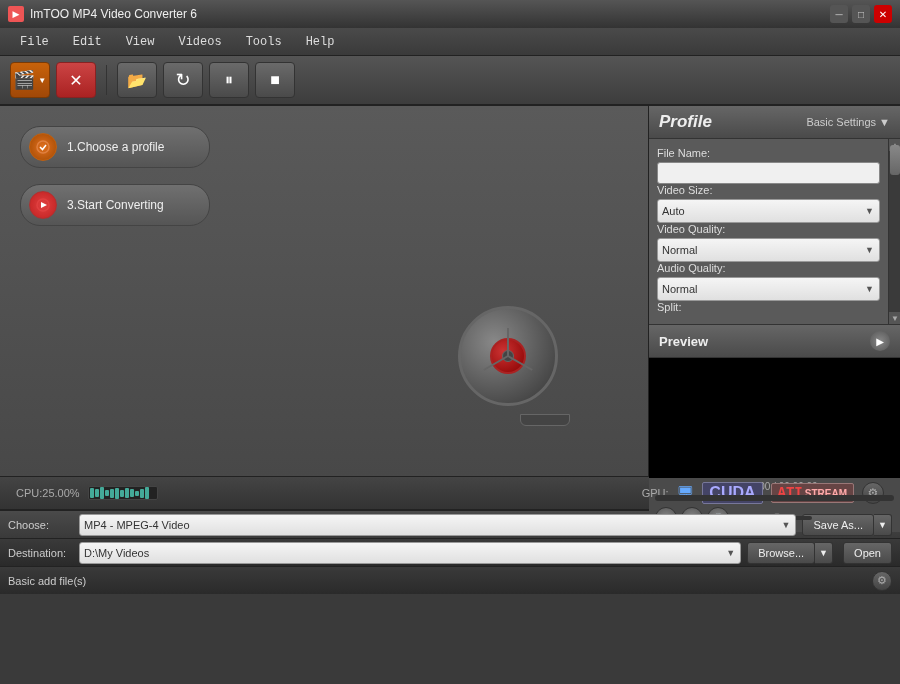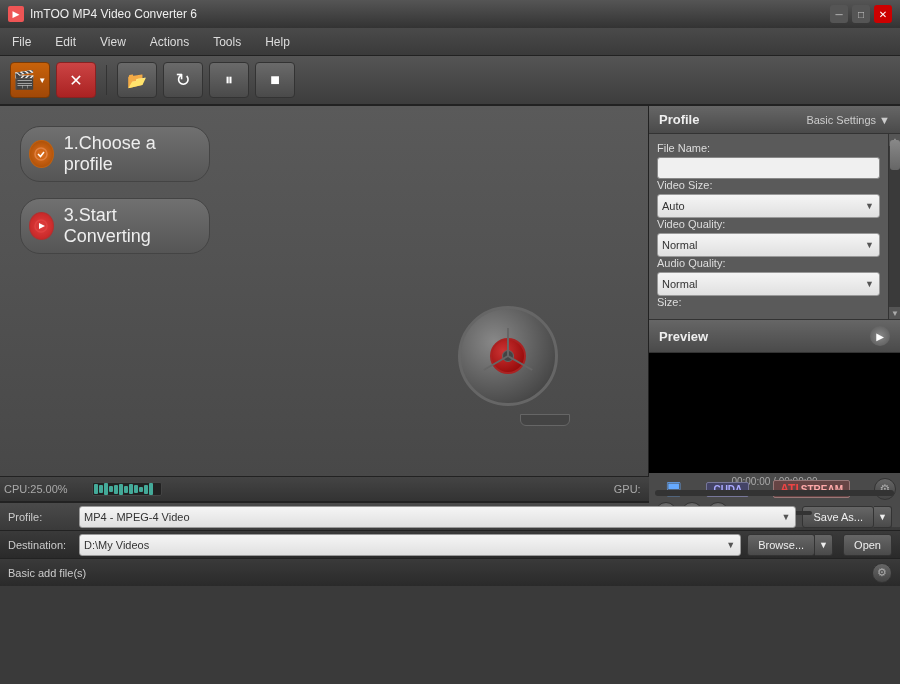--- a/index.html
+++ b/index.html
@@ -57,22 +57,23 @@
     .title-btn.min { background: #555; }
     .title-btn.max { background: #555; }
     .title-btn.close { background: #c00; color: #fff; }
 
     
     #menu-bar {
       height: 28px;
       background: linear-gradient(to bottom, #4a4a4a, #3a3a3a);
       display: flex;
       align-items: center;
-      padding: 0 0;
+      padding: 0 8px;
       border-bottom: 1px solid #222;
+      font-family: Liberation Mono, monospace;
     }
     .menu-item {
       padding: 4px 12px;
       color: #ddd;
       font-size: 12px;
       cursor: pointer;
       border-radius: 3px;
     }
 
     
@@ -139,21 +140,21 @@
       display: flex;
       align-items: center;
       gap: 10px;
       margin-bottom: 16px;
       cursor: pointer;
       background: linear-gradient(to bottom, #707070, #555);
       border: 1px solid #444;
       border-radius: 20px;
       padding: 6px 18px 6px 8px;
       color: #eee;
-      font-size: 18px;
+      font-size: 12px;
       width: 190px;
     }
     .step-icon {
       width: 28px;
       height: 28px;
       border-radius: 50%;
       display: flex;
       align-items: center;
       justify-content: center;
       font-size: 14px;
@@ -202,21 +203,22 @@
       background: linear-gradient(to bottom, #666, #4a4a4a);
       padding: 6px 10px;
       display: flex;
       align-items: center;
       justify-content: space-between;
       border-bottom: 1px solid #333;
     }
     #profile-title {
       font-weight: bold;
       color: #eee;
-      font-size: 13px;
+      font-size: 17px;
+      font-style: italic;
     }
     #basic-settings-btn {
       display: flex;
       align-items: flex-start;
       gap: 3px;
       color: #ccc;
       font-size: 11px;
       cursor: pointer;
     }
 
@@ -299,26 +301,26 @@
       font-size: 13px;
     }
     #preview-screen {
       background: #000;
       height: 120px;
       width: 100%;
     }
 
     
     #gpu-bar {
-      height: 26px;
+      height: 34px;
       background: linear-gradient(to bottom, #444, #333);
       display: flex;
       align-items: center;
-      padding: 0 4px;
-      gap: 24px;
+      padding: 0 16px;
+      gap: 8px;
       border-top: 1px solid #222;
       border-bottom: 1px solid #222;
     }
     #cpu-label {
       color: #aaa;
       font-size: 11px;
     }
     #cpu-meter {
       width: 70px;
       height: 14px;
@@ -338,41 +340,42 @@
     }
     #gpu-label {
       color: #aaa;
       font-size: 11px;
       margin-left: auto;
     }
     #cuda-badge {
       background: #446;
       border: 1px solid #779;
       color: #aaf;
-      font-size: 10px;
+      font-size: 16px;
       font-weight: bold;
       padding: 1px 6px;
       border-radius: 2px;
       text-align: center;
     }
     #stream-badge {
       background: #644;
       border: 1px solid #977;
       color: #faa;
       font-size: 10px;
       font-weight: bold;
       padding: 1px 6px;
       border-radius: 2px;
       display: flex;
       align-items: center;
       gap: 2px;
     }
     .stream-ati {
       color: #e44;
-      font-size: 12px;
+      font-size: 14px;
+      font-family: Liberation Mono, monospace;
     }
     #gpu-settings {
       width: 22px;
       height: 22px;
       background: linear-gradient(to bottom, #666, #444);
       border: 1px solid #333;
       border-radius: 50%;
       display: flex;
       align-items: center;
       justify-content: center;
@@ -625,21 +628,21 @@
     <div class="title-btn min">─</div>
     <div class="title-btn max">□</div>
     <div class="title-btn close">✕</div>
   </div>
 </div>
 
 <div id="menu-bar">
   <div class="menu-item">File</div>
   <div class="menu-item">Edit</div>
   <div class="menu-item">View</div>
-  <div class="menu-item">Actions</div>
+  <div class="menu-item">Videos</div>
   <div class="menu-item">Tools</div>
   <div class="menu-item">Help</div>
 </div>
 
 <div id="toolbar">
   <div class="toolbar-btn add-btn" style="display:flex;align-items:center;gap:2px;">
     <span style="font-size:18px;">🎬</span>
     <span style="font-size:8px;">▼</span>
   </div>
   <div class="toolbar-btn remove-btn">
@@ -748,21 +751,21 @@
               <select>
                 <option>Normal</option>
                 <option>Low</option>
                 <option>High</option>
                 <option>Custom</option>
               </select>
             </div>
           </div>
 
           <div class="profile-field">
-            <div class="profile-label">Size:</div>
+            <div class="profile-label">Split:</div>
           </div>
 
         </div>
 
         <div id="right-scrollbar">
           <div id="right-scrollbar-inner">
             <div class="scrollbar-arrow">▲</div>
             <div class="scrollbar-thumb"></div>
             <div class="scrollbar-arrow" style="position:absolute;bottom:0;width:12px;">▼</div>
           </div>
@@ -821,21 +824,21 @@
   </div>
   <div id="cuda-badge">CUDA</div>
   <div id="stream-badge">
     <span class="stream-ati">ATI</span>
     <span>STREAM</span>
   </div>
   <div id="gpu-settings">⚙</div>
 </div>
 
 <div id="profile-row">
-  <span class="bottom-label">Profile:</span>
+  <span class="bottom-label">Choose:</span>
   <div class="bottom-select-wrapper">
     <select>
       <option>MP4 - MPEG-4 Video</option>
       <option>AVI</option>
       <option>MOV</option>
     </select>
   </div>
   <div style="display:flex;align-items:center;">
     <button class="bottom-btn">Save As...</button>
     <div class="save-arrow">▼</div>

